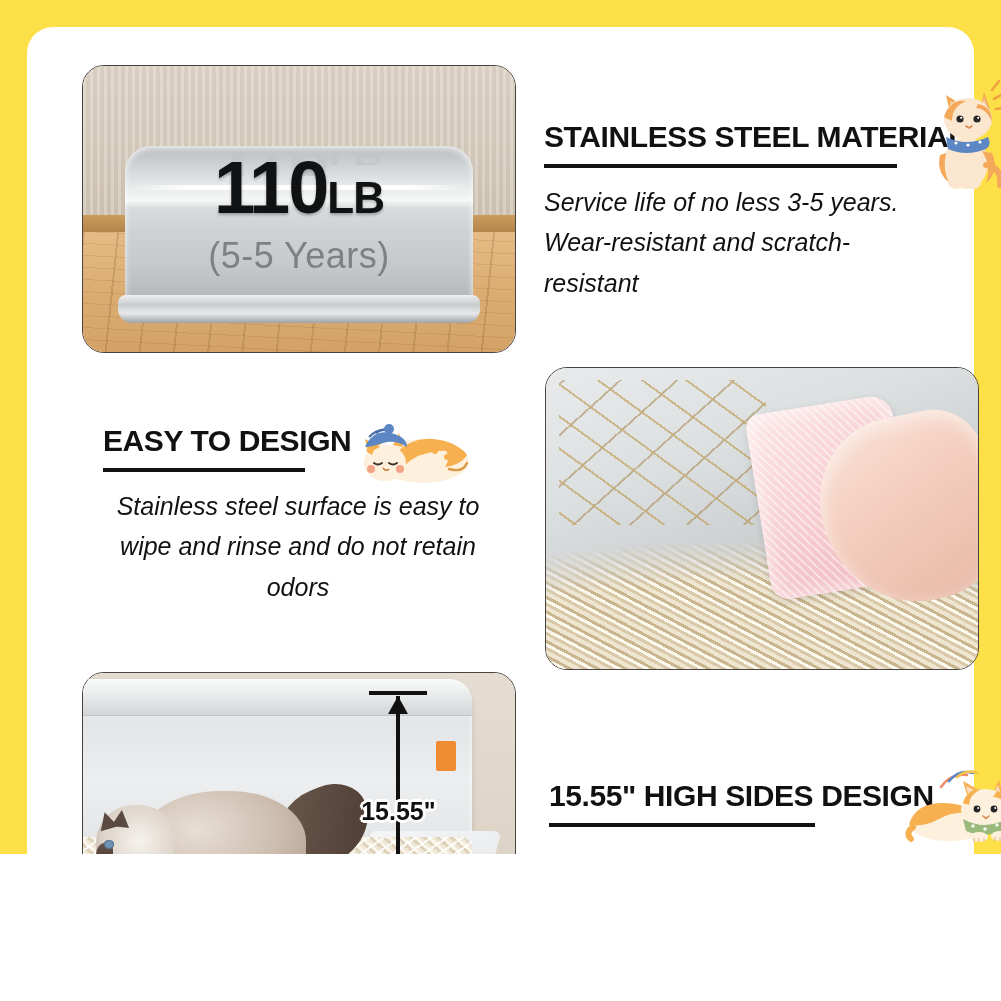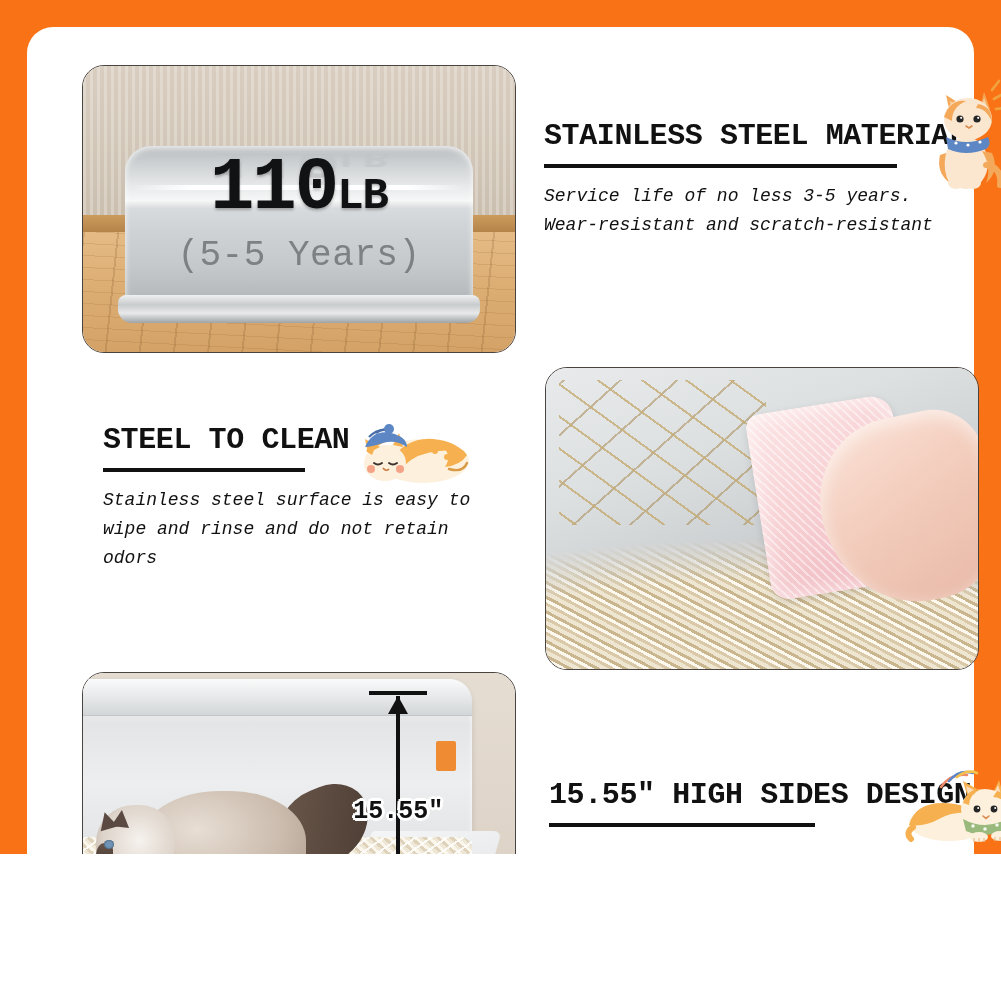--- a/index.html
+++ b/index.html
@@ -4,23 +4,23 @@
 <style>
   html, body {
     margin: 0;
     padding: 0;
     background: #ffffff;
   }
   .page {
     position: relative;
     width: 1001px;
     height: 854px;
-    background: #f97316;
+    background: #fde047;
     overflow: hidden;
-    font-family: Liberation Mono, monospace;
+    font-family: Liberation Sans, sans-serif;
   }
   .inner-card {
     position: absolute;
     left: 27px;
     top: 27px;
     width: 947px;
     height: 947px;
     background: #ffffff;
     border-radius: 26px;
   }
@@ -277,32 +277,32 @@
     color:#111;
     white-space:nowrap;
     line-height:1.05;
   }
   .feature-rule{
     height:4px; background:#111; margin-top:11px;
   }
   .feature-body{
     margin-top:14px;
     font-style: italic;
-    font-size:18px;
+    font-size:25px;
     line-height:1.62;
     color:#111;
   }
 
   #feature-material { left:517px; top:94px; width:440px; }
   #feature-material .feature-rule{ width:353px; }
   #feature-material .feature-body{ width:400px; }
 
   #feature-clean { left:76px; top:398px; width:420px; }
   #feature-clean .feature-rule{ width:202px; }
-  #feature-clean .feature-body{ width:390px; }
+  #feature-clean .feature-body{ width:390px;text-align:center; }
 
   #feature-sides { left:522px; top:753px; width:450px; }
   #feature-sides .feature-rule{ width:266px; }
   #feature-sides .feature-body{ width:420px; }
 
   
   .cat-illu{ position:absolute; }
   #cat-sitting { left:893px; top:52px; width:92px; height:112px; }
   #cat-sleeping { left:318px; top:388px; width:128px; height:72px; }
   #cat-lying { left:878px; top:738px; width:116px; height:86px; }
@@ -376,21 +376,21 @@
     <div class="photo" id="photo-wipe">
       <div class="wipe-steel"></div>
       <div class="wipe-crumbs"></div>
       <div class="wipe-litter"></div>
       <div class="wipe-cloth"></div>
       <div class="wipe-hand"></div>
     </div>
 
     <div class="feature" id="feature-clean">
       <div class="feature-head">
-        <div class="feature-title">STEEL TO CLEAN</div>
+        <div class="feature-title">EASY TO DESIGN</div>
       </div>
       <div class="feature-rule"></div>
       <div class="feature-body">Stainless steel surface is easy to wipe and rinse and do not retain odors</div>
     </div>
 
     <div class="cat-illu" id="cat-sleeping">
       <svg viewBox="0 0 128 72" width="128" height="72" aria-hidden="true">
         <g>
           <ellipse cx="78" cy="46" rx="46" ry="22" fill="#fdf0dc"></ellipse>
           <path d="M44 48 q16 -26 44 -24 q24 2 32 16 q-10 -6 -26 -4 q-22 2 -34 14 z" fill="#f7b04f"></path>

